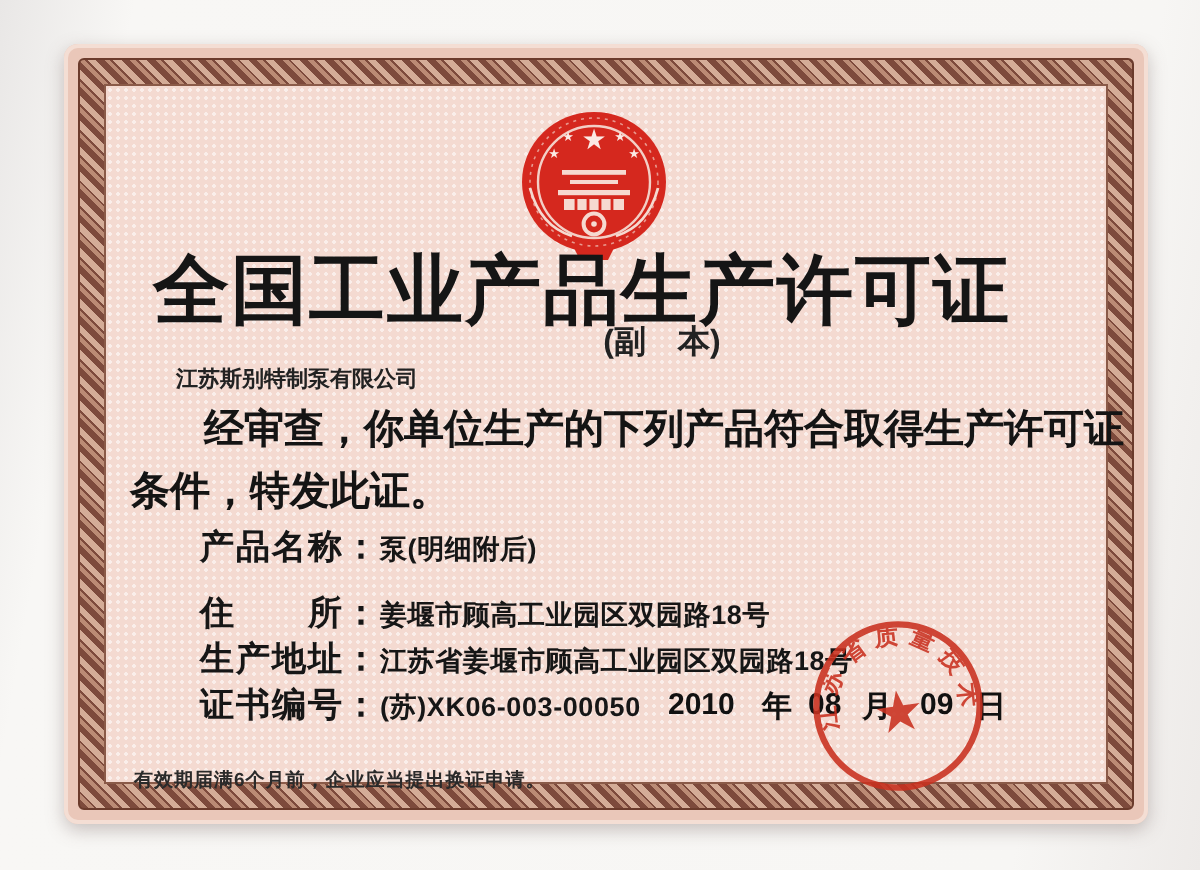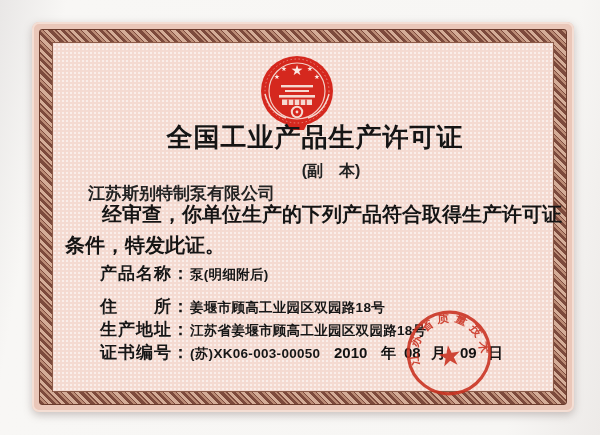--- a/index.html
+++ b/index.html
@@ -30,29 +30,29 @@
   
   .field {
     position:absolute; left:52px; top:42px; width:502px; height:350px;
     border:1px solid #8a5a48;
     background-color:#f4dad1;
     background-image:radial-gradient(circle,rgba(255,255,255,.55) 0.8px,rgba(255,255,255,0) 1px);
     background-size:4px 4px;
   }
   .emblem { position:absolute; left:254px; top:54px; width:86px; height:76px; }
   .title {
-    position:absolute; left:64px; top:120px; width:502px;
-    text-align:center; font-size:26px; font-weight:900; color:#151515;
+    position:absolute; left:40px; top:120px; width:502px;
+    text-align:center; font-size:38px; font-weight:900; color:#151515;
     letter-spacing:1px; white-space:nowrap;
   }
   .subtitle {
     position:absolute; left:52px; top:161px; width:558px;
     text-align:center; font-size:16px; font-weight:600; color:#222;
   }
-  .company { position:absolute; left:88px; top:182px; font-size:17px; font-weight:600; color:#222; }
+  .company { position:absolute; left:88px; top:182px; font-size:11px; font-weight:600; color:#222; }
   .body1 { position:absolute; left:102px; top:201px; font-size:20px; font-weight:bold; color:#141414; white-space:nowrap; }
   .body2 { position:absolute; left:65px;  top:232px; font-size:20px; font-weight:bold; color:#141414; white-space:nowrap; }
   .row { position:absolute; left:100px; display:flex; align-items:baseline; white-space:nowrap; }
   .row .lbl { font-size:17px; font-weight:bold; color:#161616; letter-spacing:1px; }
   .row .val { font-size:13.5px; font-weight:bold; color:#161616; letter-spacing:.3px; }
   .row-product  { top:262px; }
   .row-address  { top:295px; }
   .row-prodaddr { top:318px; }
   .row-certno   { top:341px;text-align:center; }
   .row-validity { top:364px; }
@@ -119,20 +119,21 @@
     <span class="lbl">生产地址：</span>
     <span class="val">江苏省姜堰市顾高工业园区双园路18号</span>
   </div>
   <div class="row row-certno">
     <span class="lbl">证书编号：</span>
     <span class="val">(苏)XK06-003-00050</span>
   </div>
   <div class="row row-validity">
   </div>
 
+  <div class="note">有效期届满6个月前，企业应当提出换证申请。</div>
 
   <span class="datepart d-year">2010</span>
   <span class="datepart d-yearl">年</span>
   <span class="datepart d-month">08</span>
   <span class="datepart d-monthl">月</span>
   <span class="datepart d-day">09</span>
   <span class="datepart d-dayl">日</span>
 
   <svg class="seal" viewBox="0 0 86 86">
     <circle cx="43" cy="43" r="39" fill="none" stroke="#c9301f" stroke-width="3"></circle>

